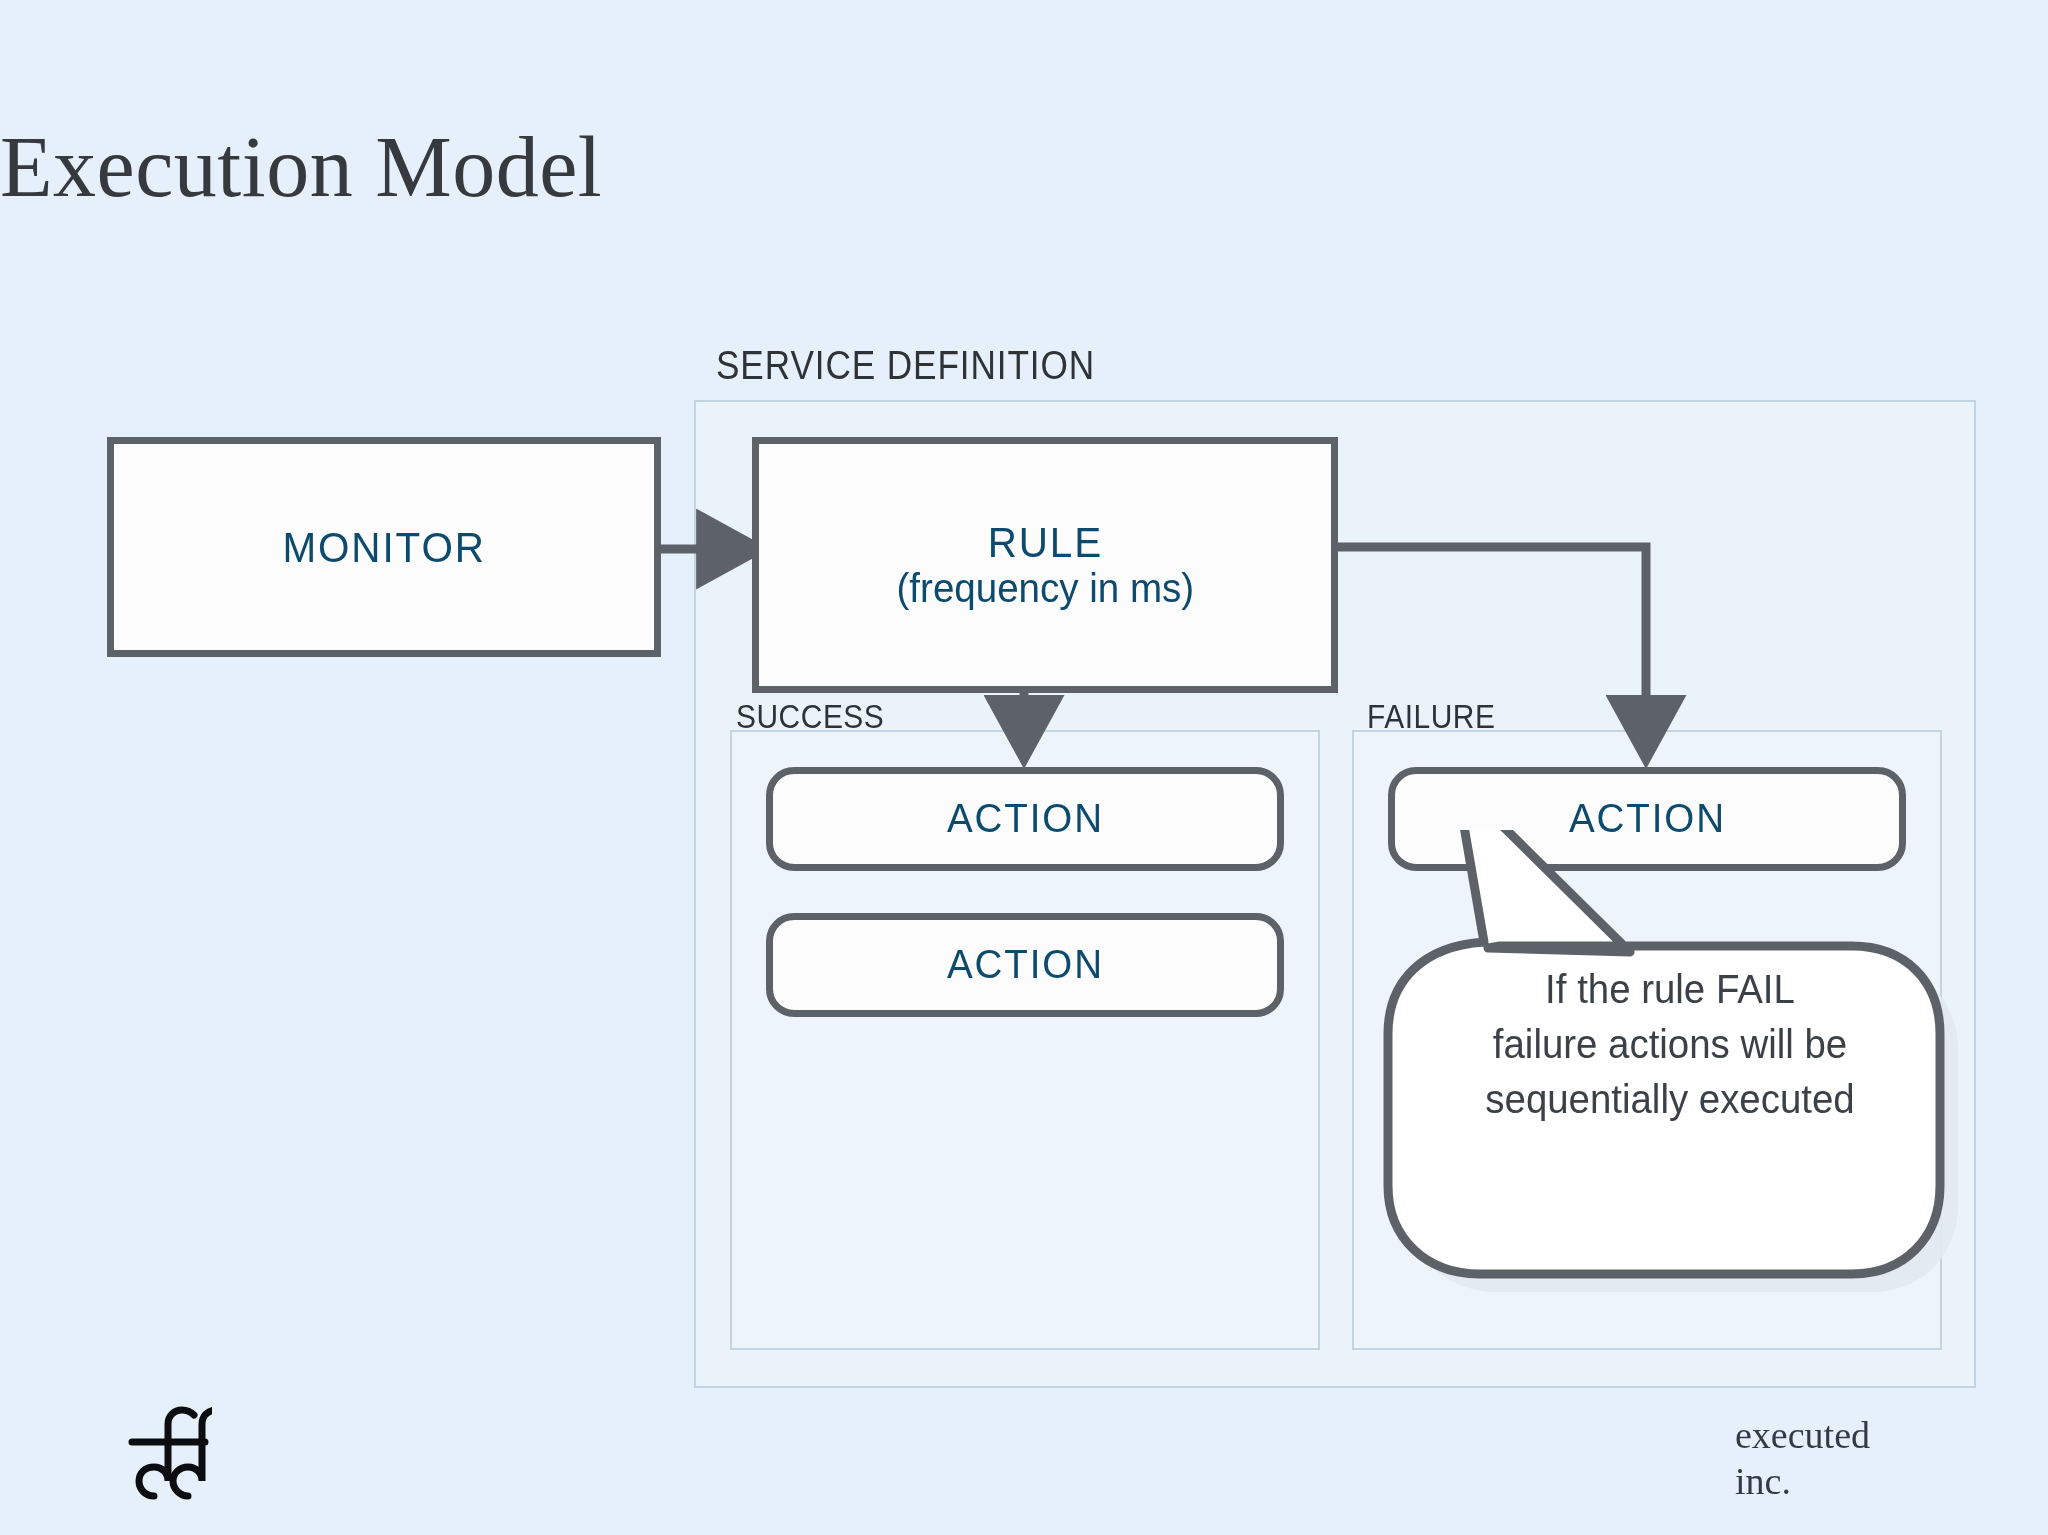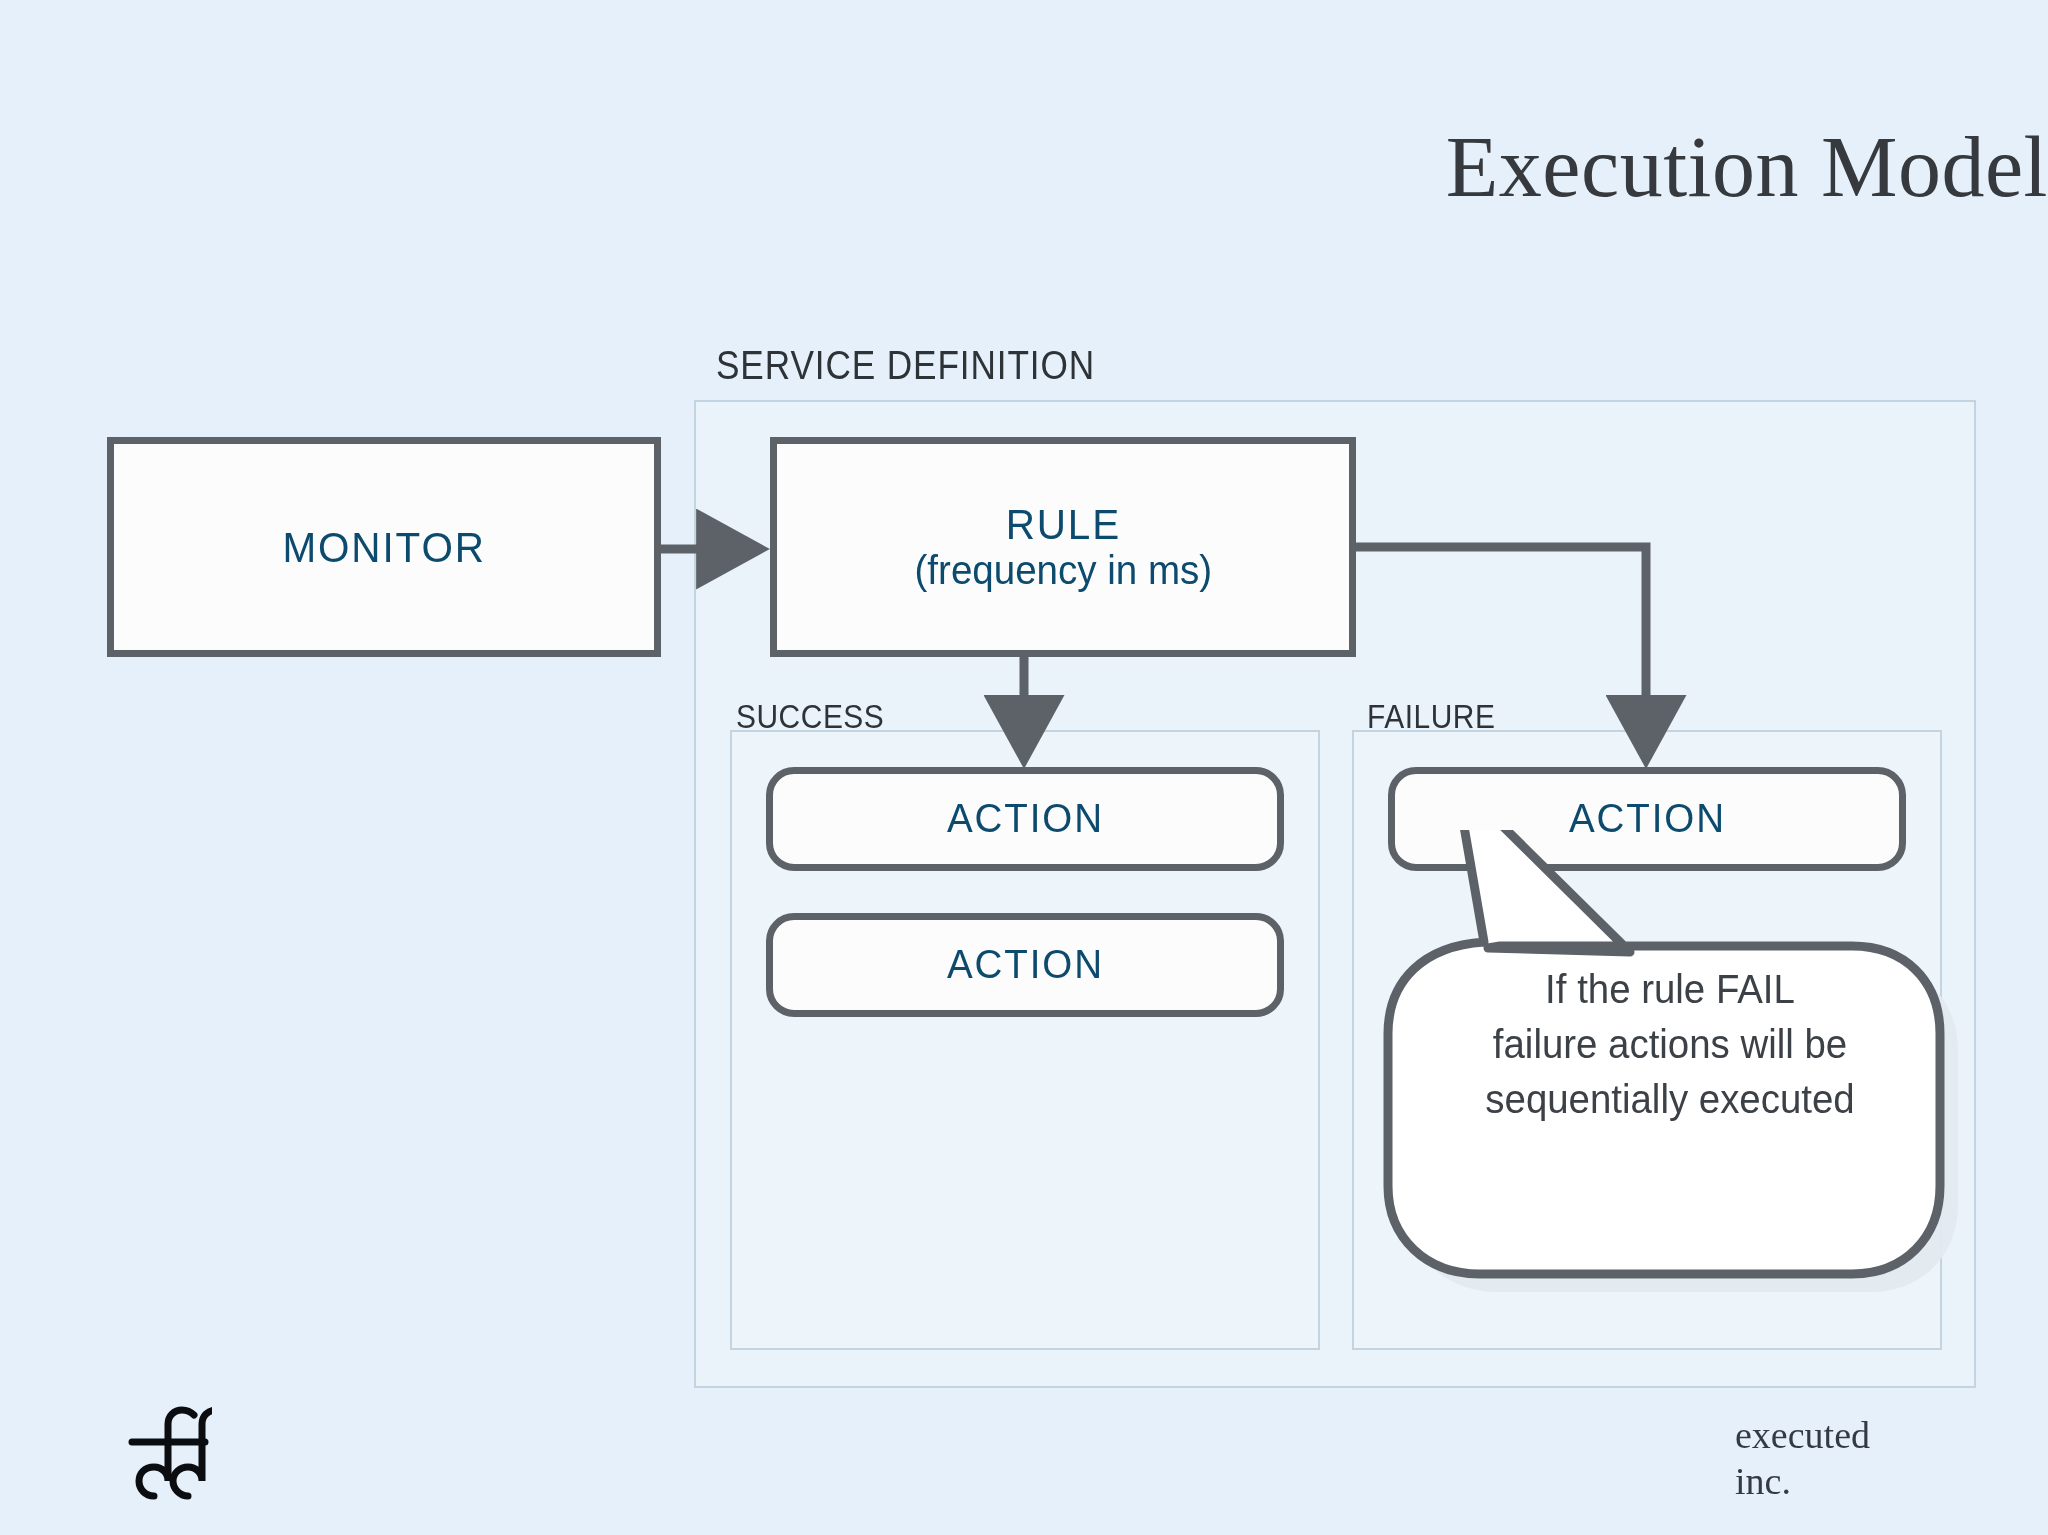--- a/index.html
+++ b/index.html
@@ -19,21 +19,21 @@
     height: 1535px;
     background: #e6f0fa;
   }
 
   
   .slide-title {
     position: absolute;
     left: 0;
     top: 124px;
     width: 2048px;
-    text-align: right;
+    text-align: left;
     font-family: "Liberation Serif", "DejaVu Serif", serif;
     font-size: 86px;
     line-height: 1;
     color: #36393d;
     letter-spacing: 0.5px;
   }
 
   
   .caption {
     position: absolute;
@@ -76,21 +76,21 @@
   }
   .node .line {
     display: block;
     transform: scaleX(0.94);
   }
   .node-monitor {
     left: 107px; top: 437px; width: 554px; height: 220px;
     font-size: 43px; letter-spacing: 2px;
   }
   .node-rule {
-    left: 770px; top: 437px; width: 586px; height: 220px;
+    left: 752px; top: 437px; width: 586px; height: 256px;
     font-size: 43px;
   }
   .node-rule .sub { font-size: 41px; letter-spacing: 0px; }
   .node-rule .main { letter-spacing: 2px; }
   .node-action {
     width: 518px; height: 104px;
     font-size: 41px; letter-spacing: 2px; border-radius: 28px;
   }
   .act-s1 { left: 766px; top: 767px; }
   .act-s2 { left: 766px; top: 913px; }

